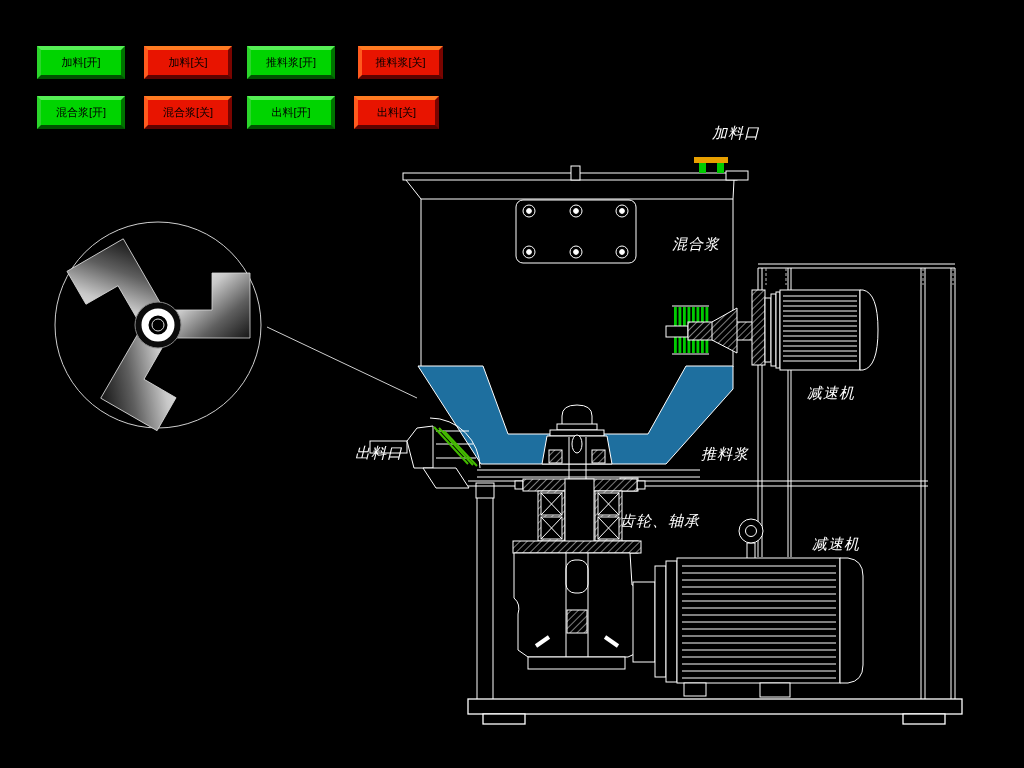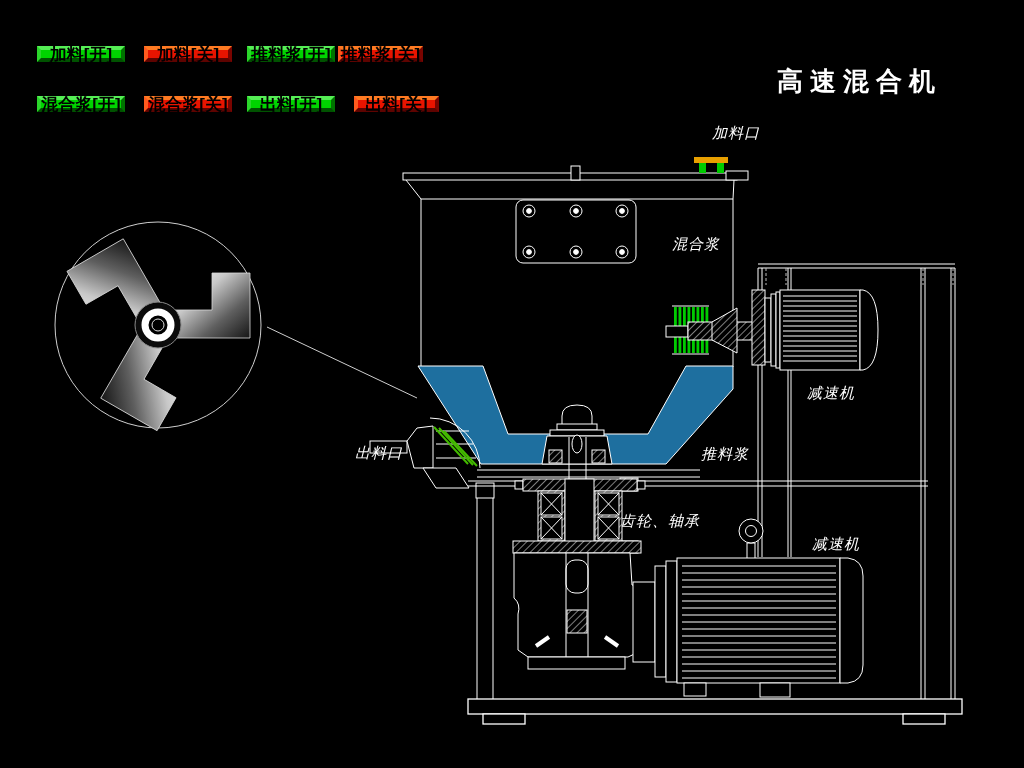--- a/index.html
+++ b/index.html
@@ -1,22 +1,22 @@
 <!DOCTYPE html>
 <html><head>
 <meta charset="utf-8">
 <style>
   html,body{margin:0;padding:0;background:#000;}
   body{width:1024px;height:768px;position:relative;overflow:hidden;
        font-family:"DejaVu Sans","Liberation Sans",sans-serif;}
   .stage{position:absolute;left:0;top:0;width:1024px;height:768px;}
   svg.drawing{position:absolute;left:0;top:0;}
   
-  .hmi-btn{position:absolute;height:16px;width:88px;display:flex;align-items:center;justify-content:center;
-           font-size:17px;font-weight:bold;color:#000;letter-spacing:0px;cursor:pointer;
+  .hmi-btn{position:absolute;height:33px;width:88px;display:flex;align-items:center;justify-content:center;
+           font-size:11px;font-weight:normal;color:#000;letter-spacing:0px;cursor:pointer;
            border:4px solid;box-sizing:border-box;white-space:nowrap;}
   .hmi-btn.on{background:#00D400;border-color:#55EE55 #007400 #005200 #2BD52B;}
   .hmi-btn.off{background:#E81400;border-color:#FF7A22 #7A0400 #5E0300 #FF5A1E;}
   
   .main-title{position:absolute;left:777px;top:64px;color:#fff;font-size:26px;font-weight:bold;
               letter-spacing:7px;white-space:nowrap;}
   
   .dlabel{position:absolute;color:#fff;font-size:15px;letter-spacing:1px;white-space:nowrap;font-style:italic;}
   
   .watermark{position:absolute;left:78px;top:348px;font-size:66px;font-weight:bold;letter-spacing:4px;
@@ -266,28 +266,27 @@
       <rect x="468" y="699" width="494" height="15"></rect>
       <rect x="483" y="714" width="42" height="10"></rect>
       <rect x="903" y="714" width="42" height="10"></rect>
     </g>
   </svg>
 
   <div>
     <button class="hmi-btn on" style="left:37px;top:46px;">加料[开]</button>
     <button class="hmi-btn off" style="left:144px;top:46px;">加料[关]</button>
     <button class="hmi-btn on" style="left:247px;top:46px;text-align:right;">推料浆[开]</button>
-    <button class="hmi-btn off" style="left:338px;top:46px;width:85px;">推料浆[关]</button>
+    <button class="hmi-btn off" style="left:358px;top:46px;width:85px;">推料浆[关]</button>
     <button class="hmi-btn on" style="left:37px;top:96px;">混合浆[开]</button>
     <button class="hmi-btn off" style="left:144px;top:96px;">混合浆[关]</button>
     <button class="hmi-btn on" style="left:247px;top:96px;">出料[开]</button>
     <button class="hmi-btn off" style="left:354px;top:96px;width:85px;">出料[关]</button>
   </div>
 
-  <div class="main-title">高速混合机</div>
 
   <div class="dlabel" style="left:712px;top:124px;">加料口</div>
   <div class="dlabel" style="left:672px;top:235px;">混合浆</div>
   <div class="dlabel" style="left:807px;top:384px;">减速机</div>
   <div class="dlabel" style="left:701px;top:445px;">推料浆</div>
   <div class="dlabel" style="left:355px;top:444px;">出料口</div>
   <div class="dlabel" style="left:620px;top:512px;">齿轮、轴承</div>
   <div class="dlabel" style="left:812px;top:535px;">减速机</div>
 
 

